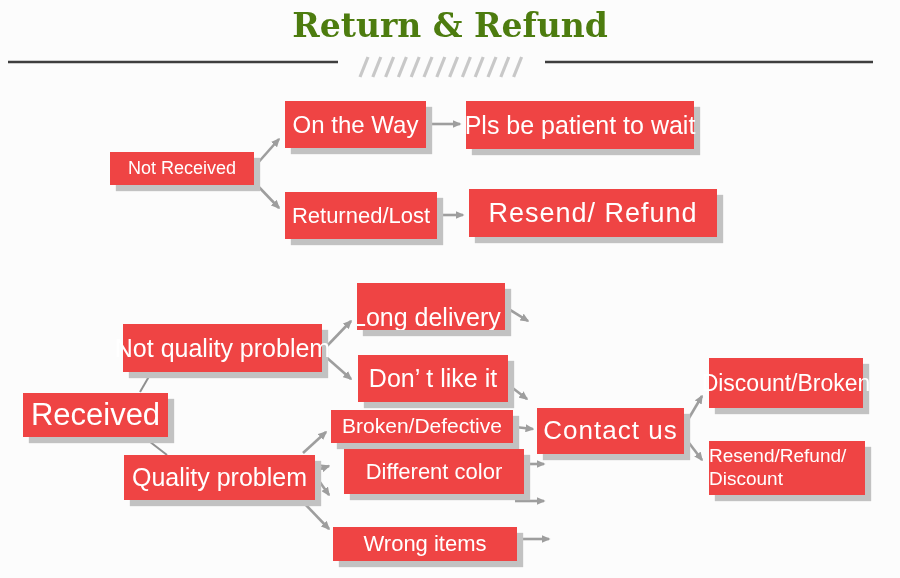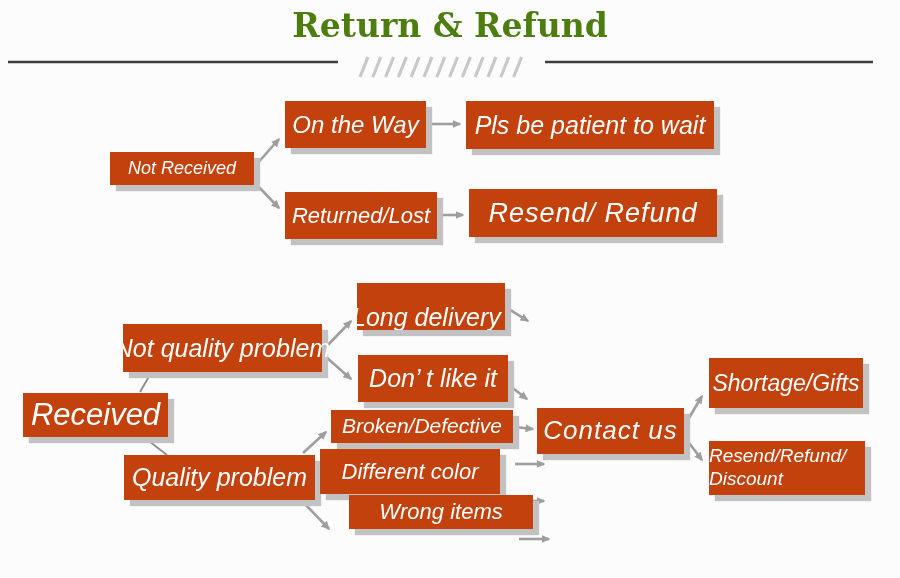--- a/index.html
+++ b/index.html
@@ -18,43 +18,42 @@
     font-size:33px;
     color:#4d7c0f;
   }
   #overlay{
     position:absolute;left:0;top:0;width:900px;height:578px;
     pointer-events:none;
   }
   .node{
     position:absolute;
     display:flex;align-items:center;justify-content:center;
-    background:#c2410c;
+    background:#ef4444;
     color:#ffffff;
     box-shadow:6px 6px 1px #c2c2c2;
     line-height:1.05;
     white-space:nowrap;
-    font-style:italic;
   }
   .node span{display:block;}
   #n-not-received   {left:110px;top:152px;width:144px;height:33px;font-size:18px;}
   #n-on-the-way     {left:285px;top:101px;width:141px;height:47px;font-size:24px;}
   #n-returned-lost  {left:285px;top:192px;width:152px;height:47px;font-size:22px;}
-  #n-pls-be-patient {left:466px;top:101px;width:248px;height:48px;font-size:25px;}
+  #n-pls-be-patient {left:466px;top:101px;width:228px;height:48px;font-size:25px;}
   #n-resend-refund  {left:469px;top:189px;width:248px;height:48px;font-size:27px;letter-spacing:1px;}
   #n-received       {left:23px; top:393px;width:145px;height:44px;font-size:31px;}
   #n-not-quality    {left:123px;top:324px;width:199px;height:48px;font-size:25px;}
   #n-quality        {left:124px;top:455px;width:191px;height:45px;font-size:25px;}
   #n-long-delivery  {left:357px;top:283px;width:148px;height:47px;font-size:25px;justify-content:flex-start;overflow:hidden;align-items:flex-end;}
   #n-long-delivery span{margin-left:-5px;}
   #n-dont-like      {left:358px;top:355px;width:150px;height:47px;font-size:25px;}
   #n-broken         {left:331px;top:410px;width:182px;height:33px;font-size:21px;}
-  #n-different      {left:320px;top:449px;width:180px;height:45px;font-size:22px;}
+  #n-different      {left:344px;top:449px;width:180px;height:45px;font-size:22px;}
   #n-shortage       {left:333px;top:486px;width:180px;height:33px;font-size:22px;}
-  #n-wrong          {left:333px;top:495px;width:184px;height:34px;font-size:22px;margin-left:16px;}
+  #n-wrong          {left:333px;top:527px;width:184px;height:34px;font-size:22px;}
   #n-contact        {left:537px;top:408px;width:147px;height:46px;font-size:26px;letter-spacing:1px;}
   #n-discount-gifts {left:709px;top:358px;width:154px;height:50px;font-size:23px;}
   #n-rrd            {left:709px;top:441px;width:156px;height:54px;font-size:19px;
                      justify-content:flex-start;text-align:left;
                      white-space:pre-line;line-height:1.2;box-sizing:border-box;}
 </style>
 </head>
 <body>
 
 <div id="canvas">
@@ -157,20 +156,20 @@
     <span>Different color</span>
   </div>
   <div class="node" id="n-wrong">
     <span>Wrong items</span>
   </div>
 
   <div class="node" id="n-contact">
     <span>Contact us</span>
   </div>
   <div class="node" id="n-discount-gifts">
-    <span>Shortage/Gifts</span>
+    <span>Discount/Broken</span>
   </div>
   <div class="node" id="n-rrd">
     <span>Resend/Refund/
 Discount</span>
   </div>
 
 </div>
 
 </body></html>

